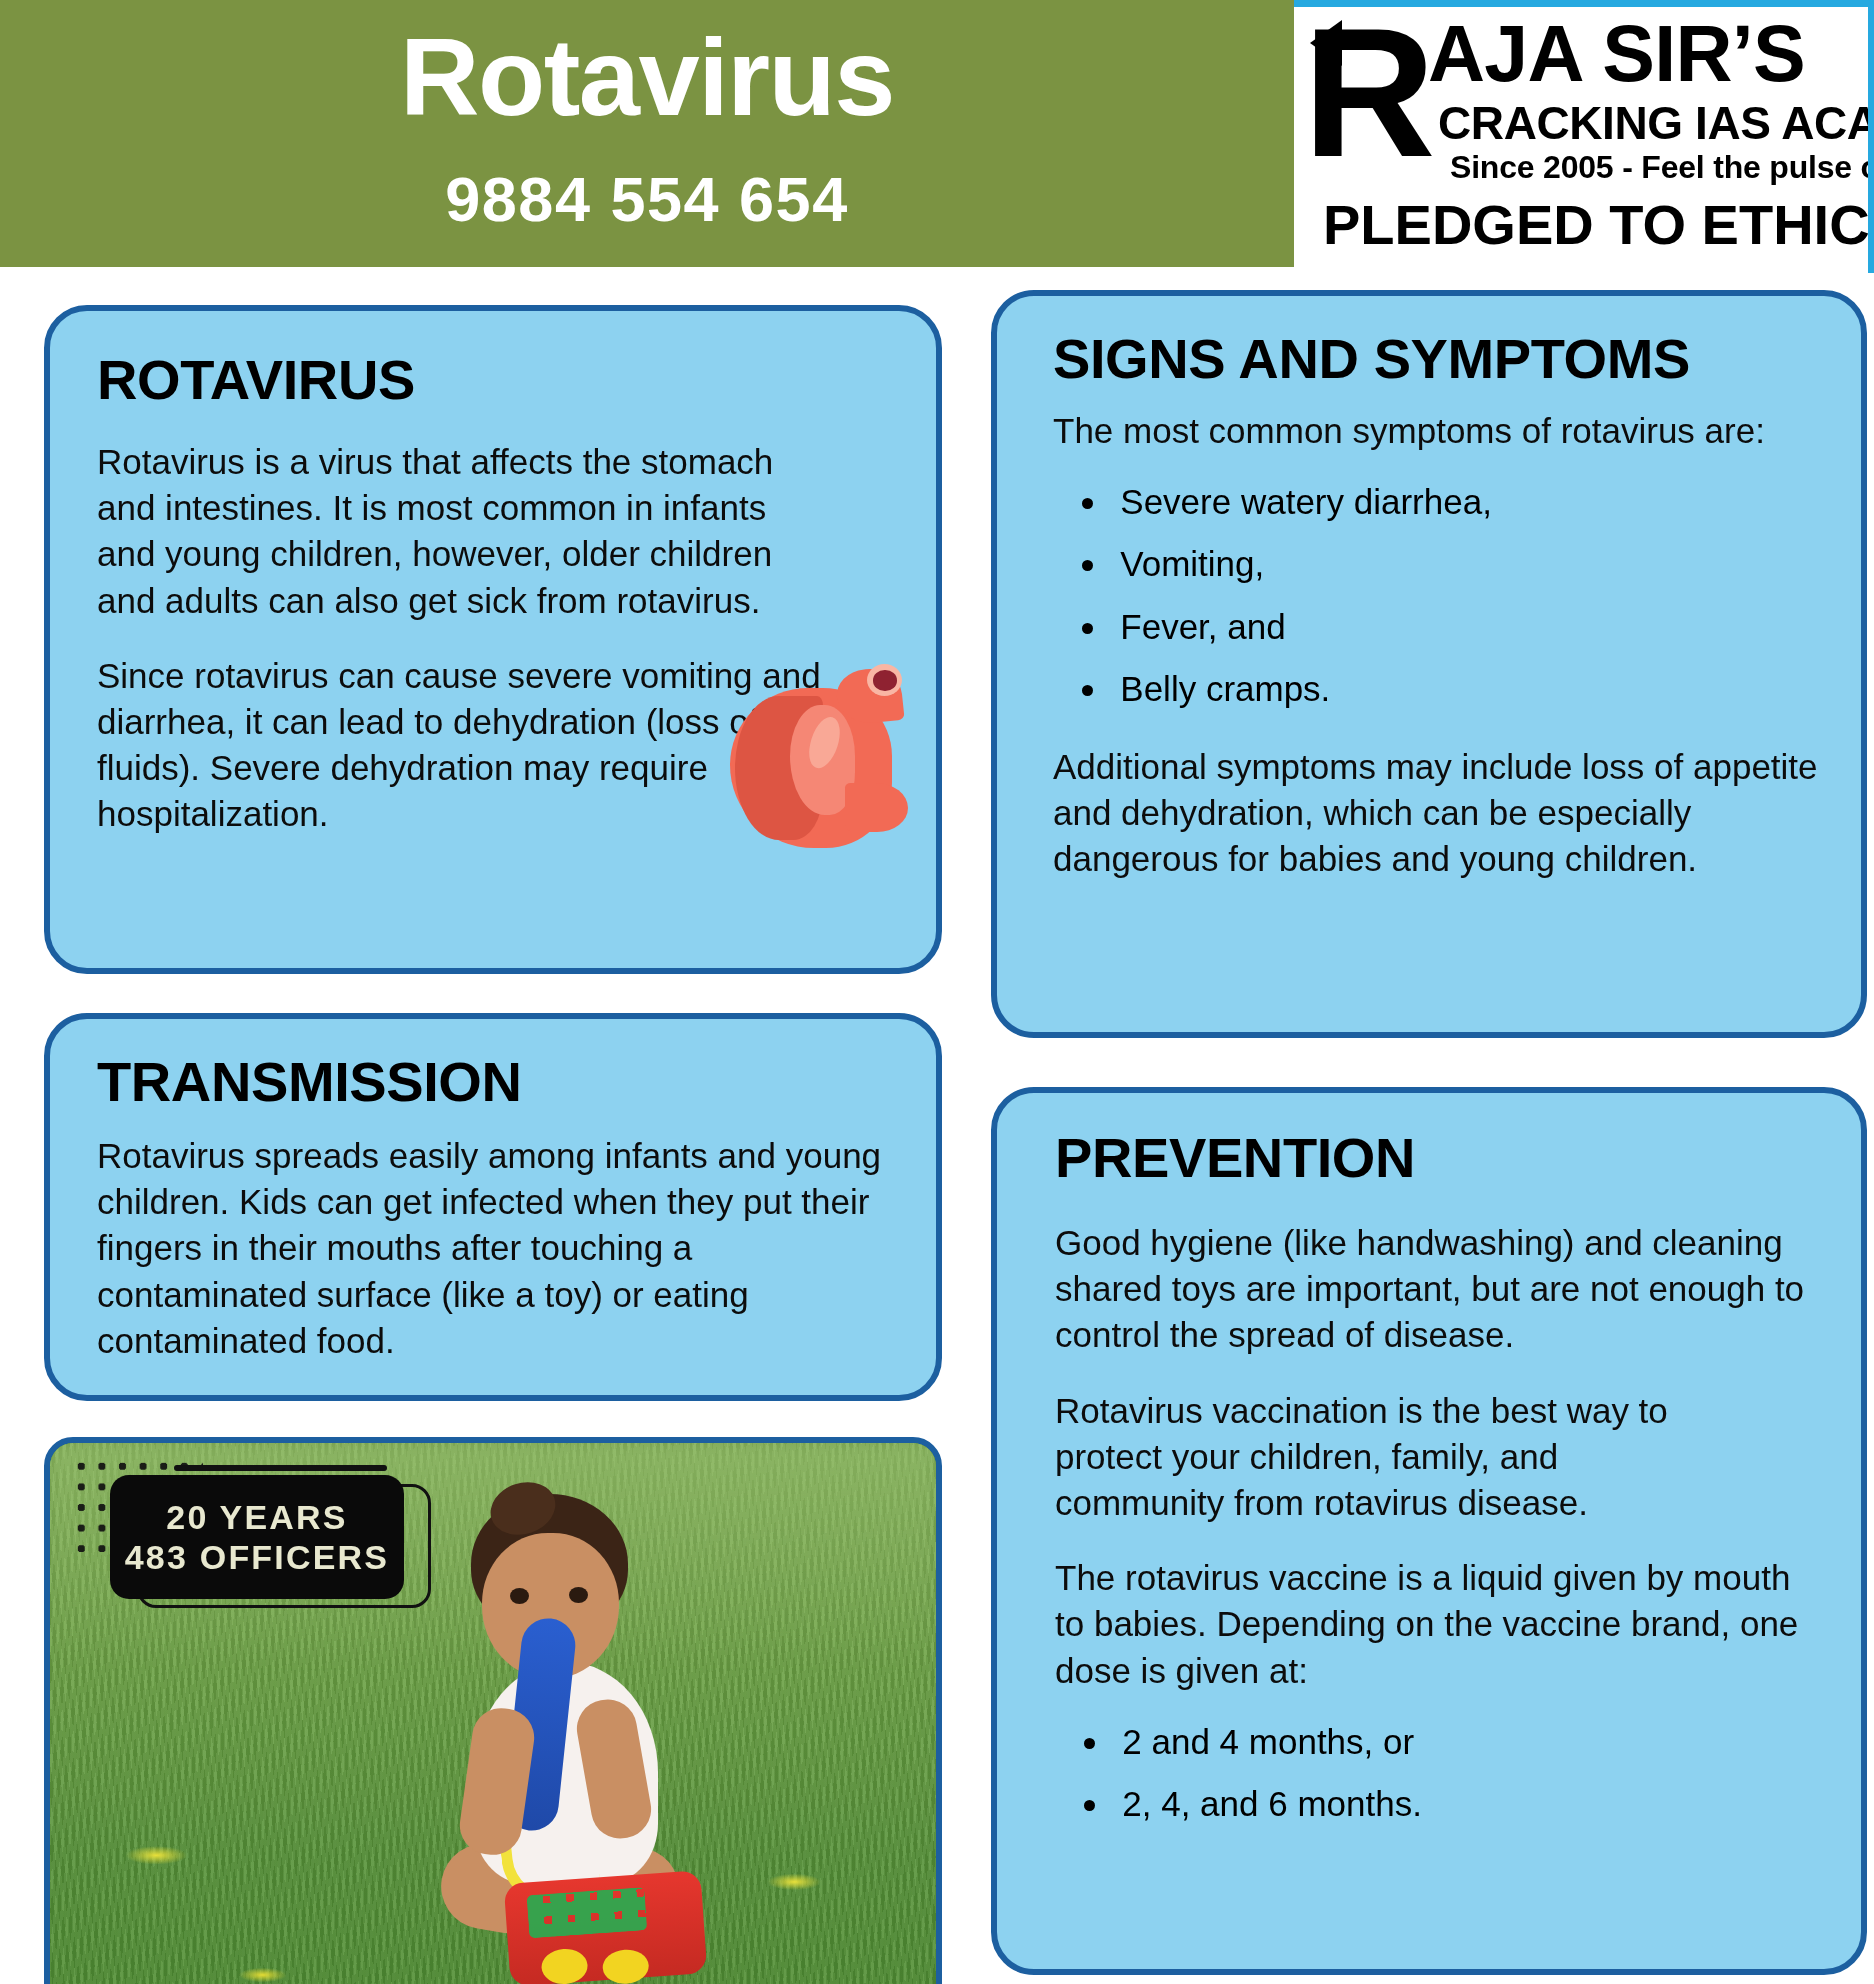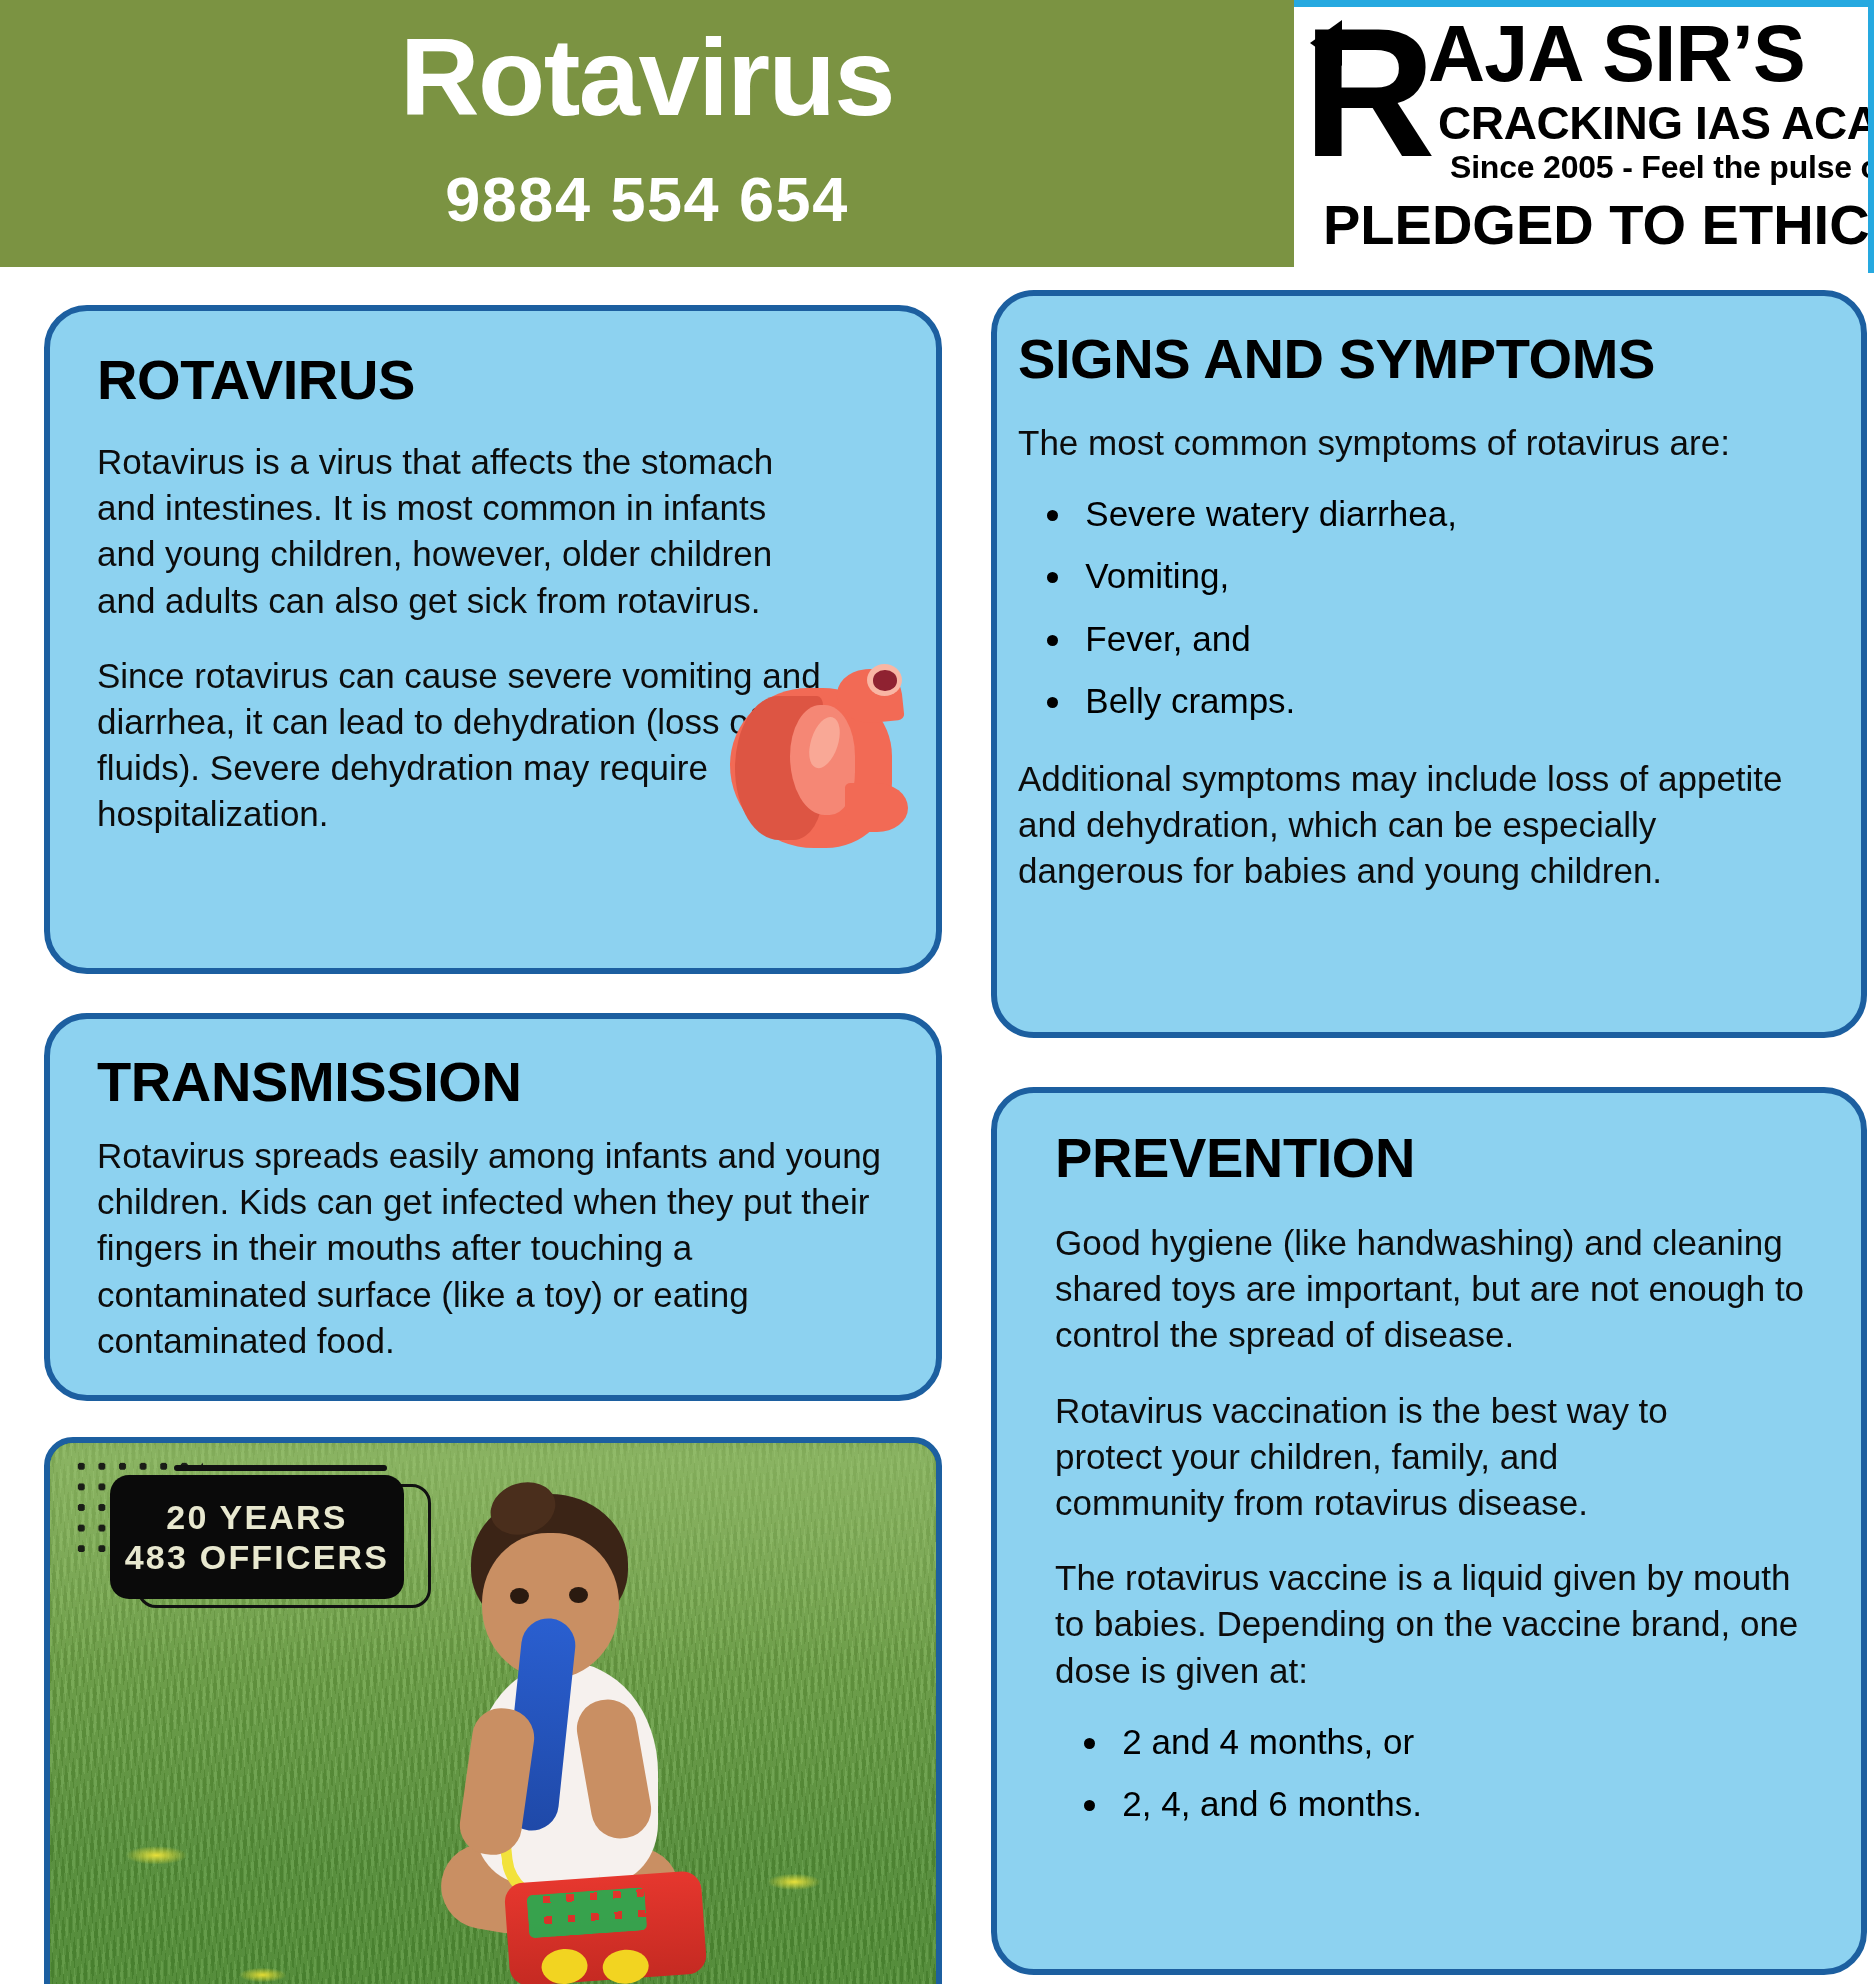--- a/index.html
+++ b/index.html
@@ -99,21 +99,21 @@
     margin-bottom: 16px; padding-left: 10.3px;
   }
 
   #card-rota   { left: 44px;   top: 305px;  width: 898px; height: 669px; }
   #card-trans  { left: 44px;   top: 1013px; width: 898px; height: 388px; }
   #card-signs  { left: 991px; top: 290px;  width: 876px; height: 748px; }
   #card-prev   { left: 991px; top: 1087px; width: 876px; height: 888px; }
 
   .pad-rota  { padding: 41px 47px 0 47px; }
   .pad-trans { padding: 35px 47px 0 47px; }
-  .pad-signs { padding: 35px 41px 0 21px; }
+  .pad-signs { padding: 35px 41px 0 56px; }
   .pad-prev  { padding: 37px 41px 0 58px; }
 
   .txt-narrow { max-width: 662px; }
   .txt-med    { max-width: 735px; }
 
   
   #photo-card {
     position: absolute; left: 44px; top: 1437px; width: 898px; height: 677px;
     border: 6.6px solid #1C5FA0; border-radius: 29px; overflow: hidden;
     background: #4e8b33;
@@ -318,21 +318,21 @@
     <div class="badge-outline"></div>
     <div class="badge-box">
       <div class="badge-line">20 YEARS</div>
       <div class="badge-line">483 OFFICERS</div>
     </div>
   </div>
 
   <div class="card" id="card-signs">
     <div class="pad-signs">
       <div class="card-title">SIGNS AND SYMPTOMS</div>
-      <div class="card-body" style="margin-top:33px;">
+      <div class="card-body" style="margin-top:21px;">
         <p>The most common symptoms of rotavirus are:</p>
         <ul>
           <li>Severe watery diarrhea,</li>
           <li>Vomiting,</li>
           <li>Fever, and</li>
           <li>Belly cramps.</li>
         </ul>
         <p style="margin-top:32px;">Additional symptoms may include loss of appetite and dehydration, which can be especially dangerous for babies and young children.</p>
       </div>
     </div>

